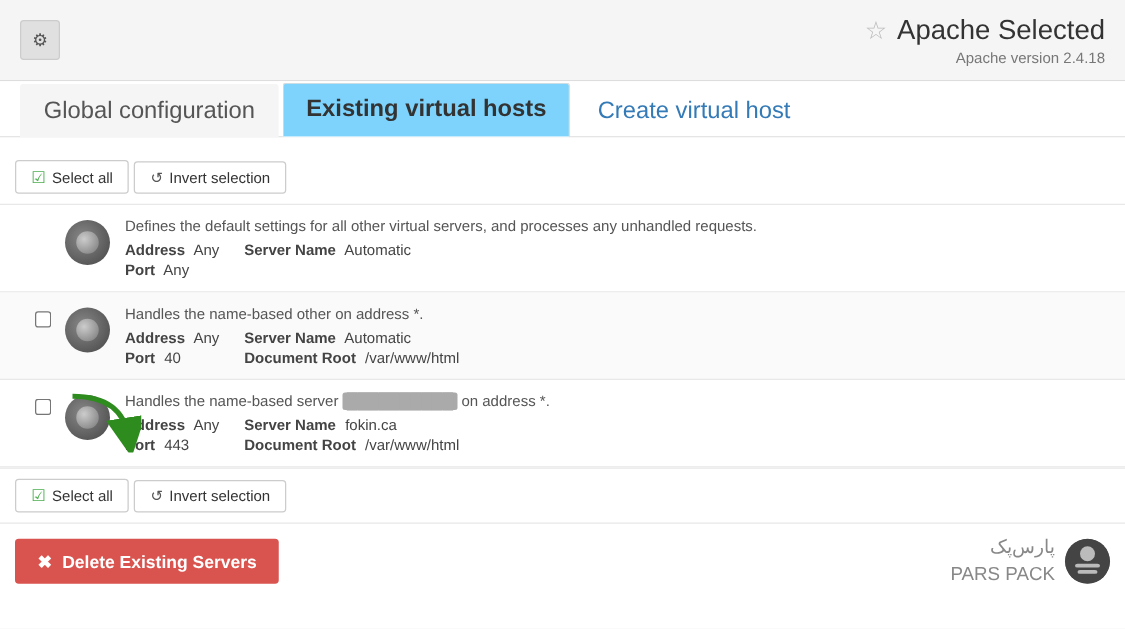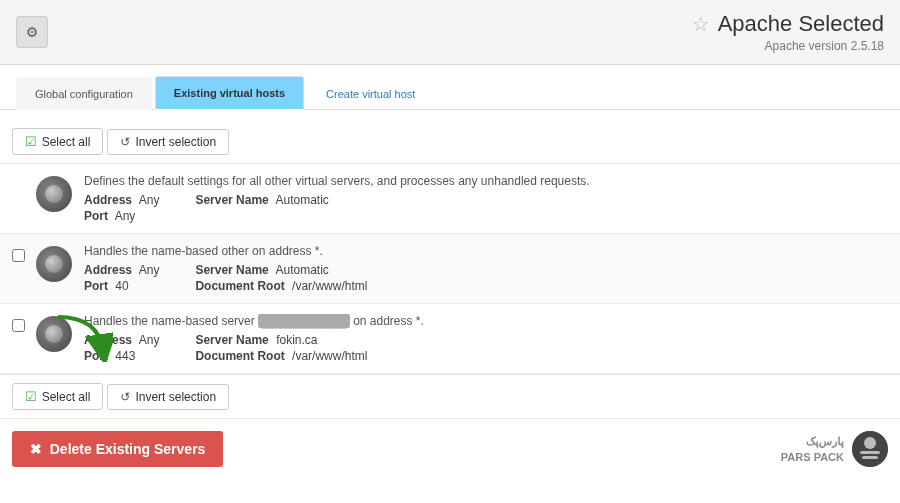--- a/index.html
+++ b/index.html
@@ -65,21 +65,21 @@
       background: #fff;
       border-bottom: 1px solid #ddd;
       padding: 0 16px;
       display: flex;
       align-items: flex-end;
       height: 45px;
     }
     .tab {
       padding: 10px 18px;
       cursor: pointer;
-      font-size: 11px;
+      font-size: 19px;
       border: 1px solid transparent;
       border-bottom: none;
       margin-right: 3px;
       position: relative;
       top: 1px;
       background: #f5f5f5;
       color: #555;
       border-radius: 3px 3px 0 0;
     }
     .tab.active {
@@ -131,21 +131,21 @@
     }
 
     
     .server-list {
       width: 100%;
     }
     .server-row {
       display: flex;
       align-items: flex-start;
       border-bottom: 1px solid #e8e8e8;
-      padding: 10px 12px;
+      padding: 10px 28px;
       background: #fff;
     }
     .server-row:nth-child(even) {
       background: #fafafa;
     }
     .row-checkbox {
       width: 20px;
       margin-top: 5px;
       flex-shrink: 0;
     }
@@ -172,21 +172,21 @@
     .server-info {
       flex: 1;
     }
     .server-description {
       color: #555;
       font-size: 12px;
       margin-bottom: 5px;
     }
     .server-details {
       display: flex;
-      gap: 36px;
+      gap: 20px;
     }
     .details-left, .details-right {
       display: flex;
       flex-direction: column;
       gap: 2px;
     }
     .detail-line {
       font-size: 12px;
       color: #444;
     }
@@ -251,21 +251,21 @@
     <div class="header-left">
       <div class="gear-btn">
         <span>⚙</span>
       </div>
     </div>
     <div class="header-right">
       <div class="header-title">
         <span class="star-icon">☆</span>
         <span>Apache Selected</span>
       </div>
-      <div class="header-subtitle">Apache version 2.5.18</div>
+      <div class="header-subtitle">Apache version 2.4.18</div>
     </div>
   </div>
 
   <div class="tabs-bar">
     <div class="tab">
       <span>Global configuration</span>
     </div>
     <div class="tab active">
       <span>Existing virtual hosts</span>
     </div>
@@ -407,21 +407,21 @@
         <span>Invert selection</span>
       </button>
     </div>
 
     <div style="display:flex; justify-content:space-between; align-items:center; padding: 4px 12px 8px 0;">
       <button class="delete-btn">
         <span>✖</span>
         <span>Delete Existing Servers</span>
       </button>
       <div class="brand-logo">
-        <div style="text-align:right; font-size:11px; color:#888; line-height:1.5; font-family: Arial, sans-serif; font-weight: bold;">
+        <div style="text-align:right; font-size:15px; color:#888; line-height:1.5; font-family: Arial, sans-serif;">
           <div>پارس‌پک</div>
           <div>PARS PACK</div>
         </div>
         <div style="width:36px; height:36px; border-radius:50%; background:#555; display:flex; align-items:center; justify-content:center; overflow:hidden;">
           <svg width="36" height="36" viewBox="0 0 36 36">
             <circle cx="18" cy="18" r="18" fill="#444"></circle>
             <circle cx="18" cy="12" r="6" fill="#bbb"></circle>
             <rect x="8" y="20" width="20" height="3" rx="2" fill="#bbb"></rect>
             <rect x="10" y="25" width="16" height="3" rx="2" fill="#bbb"></rect>
           </svg>

